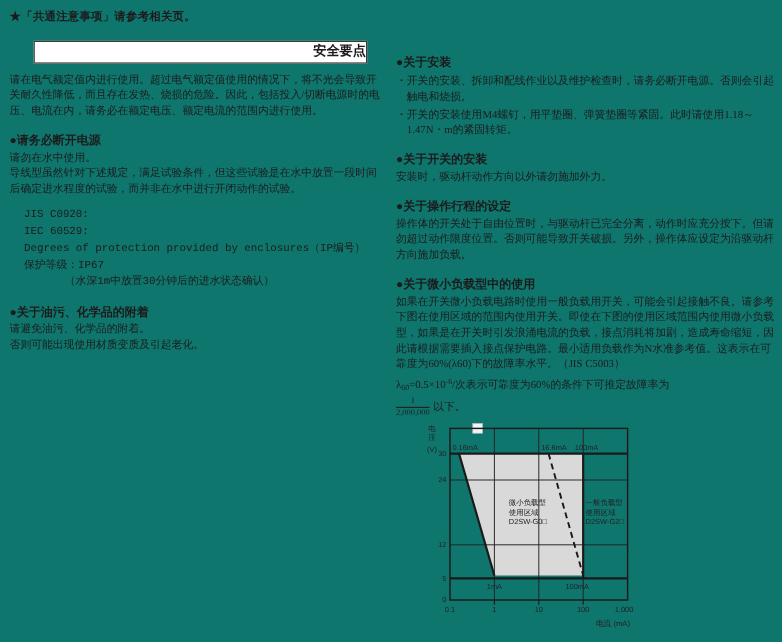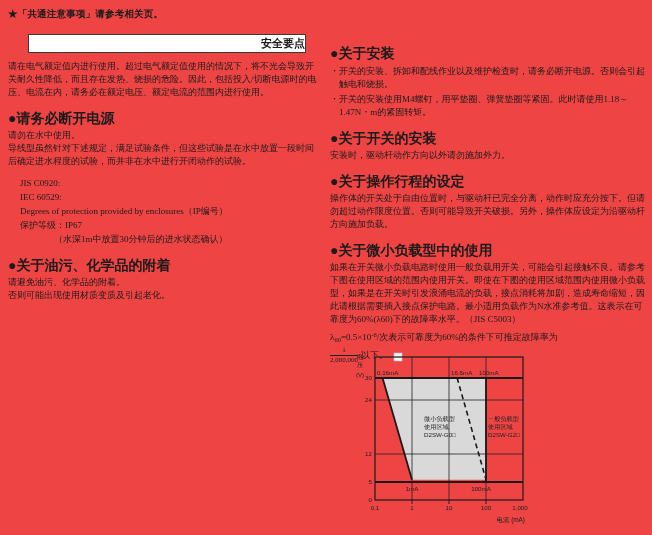--- a/index.html
+++ b/index.html
@@ -1,34 +1,34 @@
 <!DOCTYPE html>
 <html><head>
 <meta charset="utf-8">
 <style>
   html,body{margin:0;padding:0;}
   body{
     width:652px;height:535px;background:#ffffff;
     font-family:"Liberation Serif","DejaVu Serif",serif;
     color:#1b1b1b;
   }
-  .page{position:relative;width:652px;height:535px;overflow:hidden;background:#ef4444;}
+  .page{position:relative;width:652px;height:535px;overflow:hidden;background:#0f766e;}
   .top-note{position:absolute;left:8px;top:8px;font-size:9.5px;font-weight:bold;letter-spacing:.2px;}
   .col{position:absolute;top:34px;}
   .col-left{left:8px;width:312px;}
   .col-right{left:330px;width:316px;}
   .title-box{border:1.5px solid #3a3a3a;height:17px;line-height:17px;text-align:right;
     font-weight:bold;font-size:11px;background:#fff;}
   .col-left .title-box{margin:0 14px 0 20px;}
   .col-right .title-box{margin:0 24px 0 16px;}
   p{margin:0;font-size:9px;line-height:13px;}
   .intro{margin-top:7px;}
-  h4{margin:11px 0 1px 0;font-size:14px;font-weight:bold;}
+  h4{margin:11px 0 1px 0;font-size:10px;font-weight:bold;}
   .std-block{margin-left:12px;margin-top:8px;}
-  .std-block p{line-height:14px;}
+  .std-block p{line-height:14px;font-family:Liberation Mono, monospace;}
   .std-block p.deep{padding-left:34px;}
   .bullet{text-indent:-9px;padding-left:9px;margin-top:2px;}
   .formula{margin-top:2px;}
   sub{font-size:6.5px;vertical-align:-2px;}
   sup{font-size:6.5px;vertical-align:3px;}
   .frac-line{margin-top:1px;display:flex;align-items:center;gap:3px;}
   .frac{display:inline-block;text-align:center;line-height:1;}
   .frac .num{display:block;font-size:7px;border-bottom:1px solid #222;padding:0 2px 1px 2px;}
   .frac .den{display:block;font-size:7px;padding-top:1px;}
   .figure{position:absolute;left:350px;top:349px;width:196px;height:182px;}

